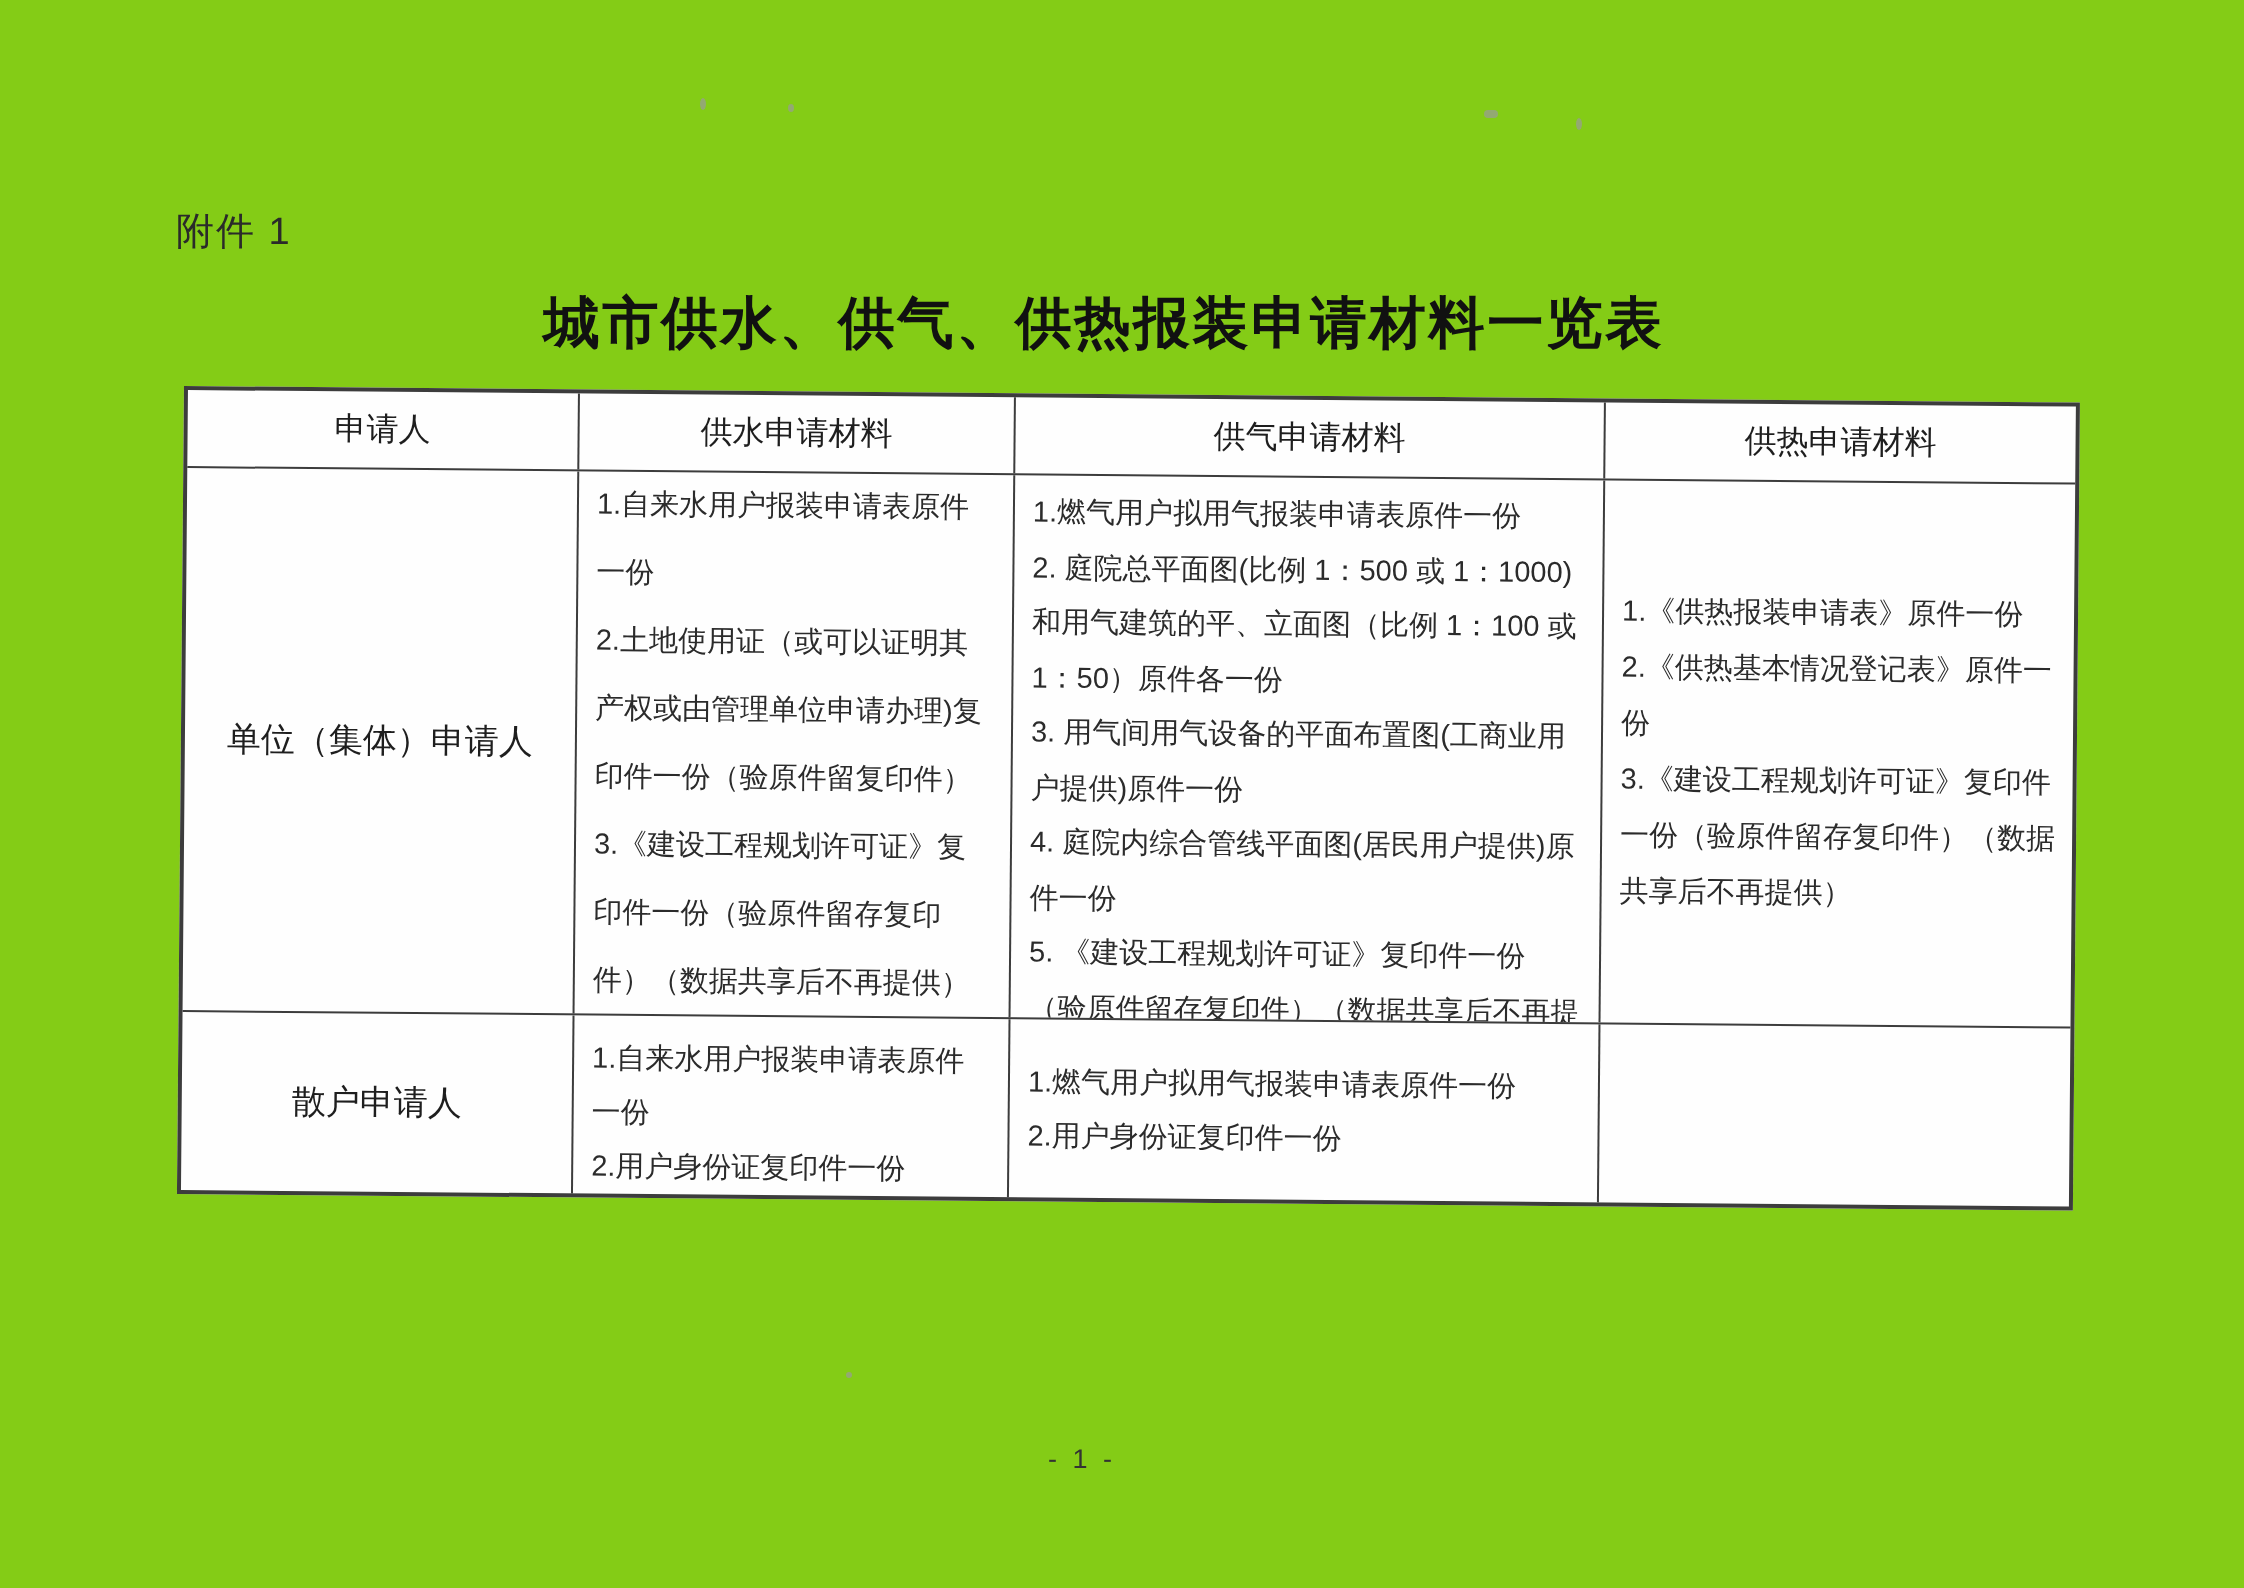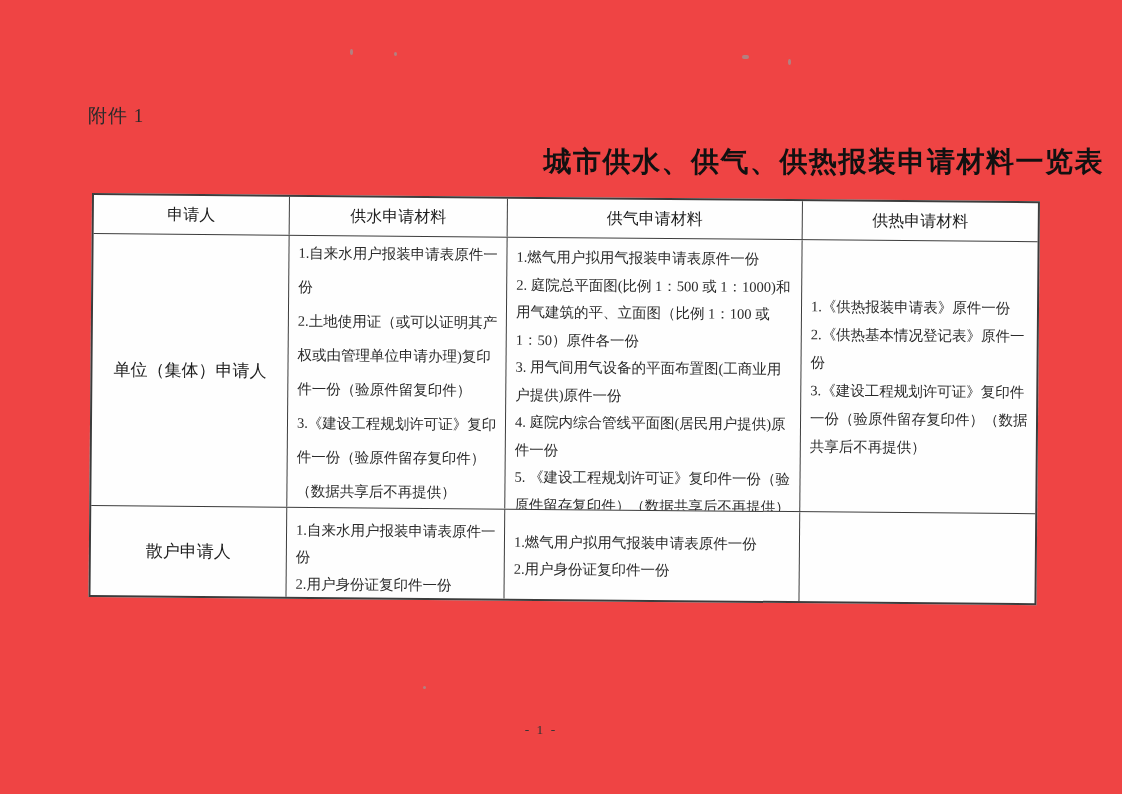--- a/index.html
+++ b/index.html
@@ -6,35 +6,34 @@
   html, body {
     width: 1122px; height: 794px;
     background: #ffffff;
     font-family: "Liberation Sans", sans-serif;
     color: #222;
     overflow: hidden;
   }
   .page {
     position: relative;
     width: 1122px; height: 794px;
-    background: #ef4444;
-    font-family: Liberation Serif, serif;
+    background: #84cc16;
   }
   .attachment-label {
     position: absolute;
     left: 88px; top: 103px;
     font-size: 19px;
     color: #2a2a2a;
     letter-spacing: 1px;
   }
   .doc-title {
     position: absolute;
     left: 0; top: 143px;
     width: 1104px;
-    text-align: right;
+    text-align: center;
     font-size: 28px;
     font-weight: 700;
     color: #111;
     letter-spacing: 1.5px;
   }
   .table-wrap {
     position: absolute;
     left: 92px; top: 193px;
     width: 948px;
     border: 2px solid #3c3c3c;

